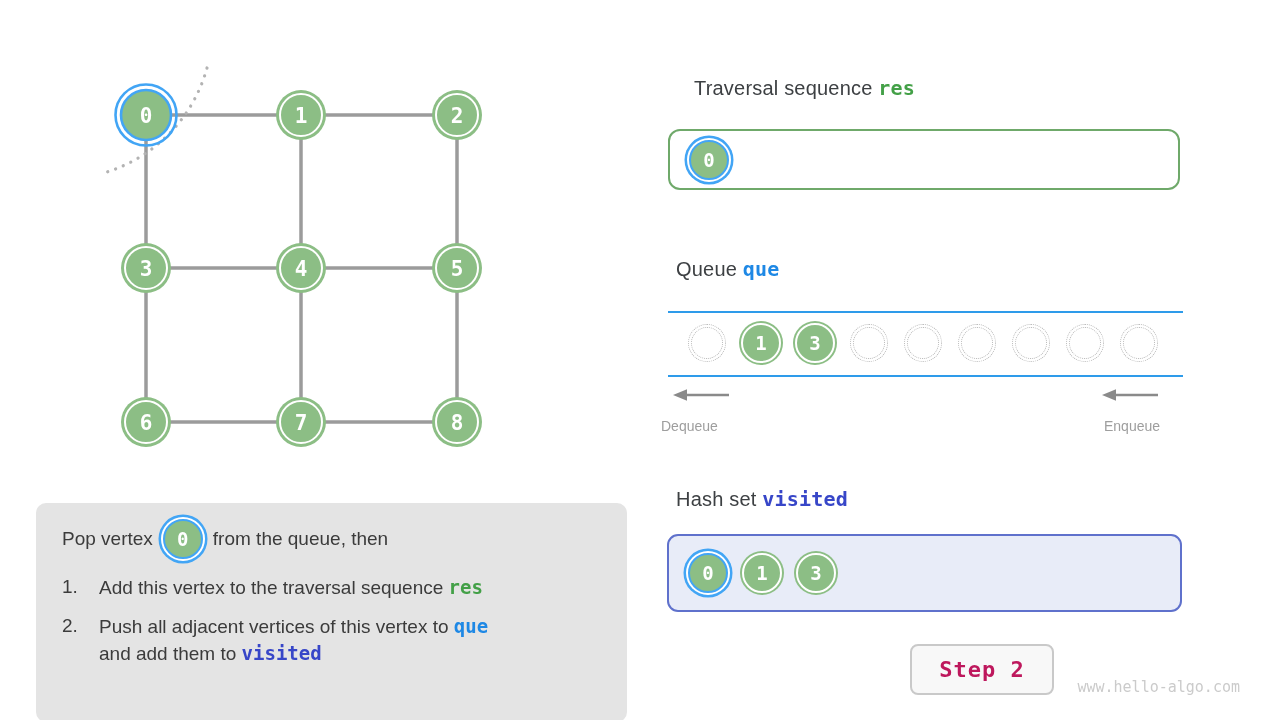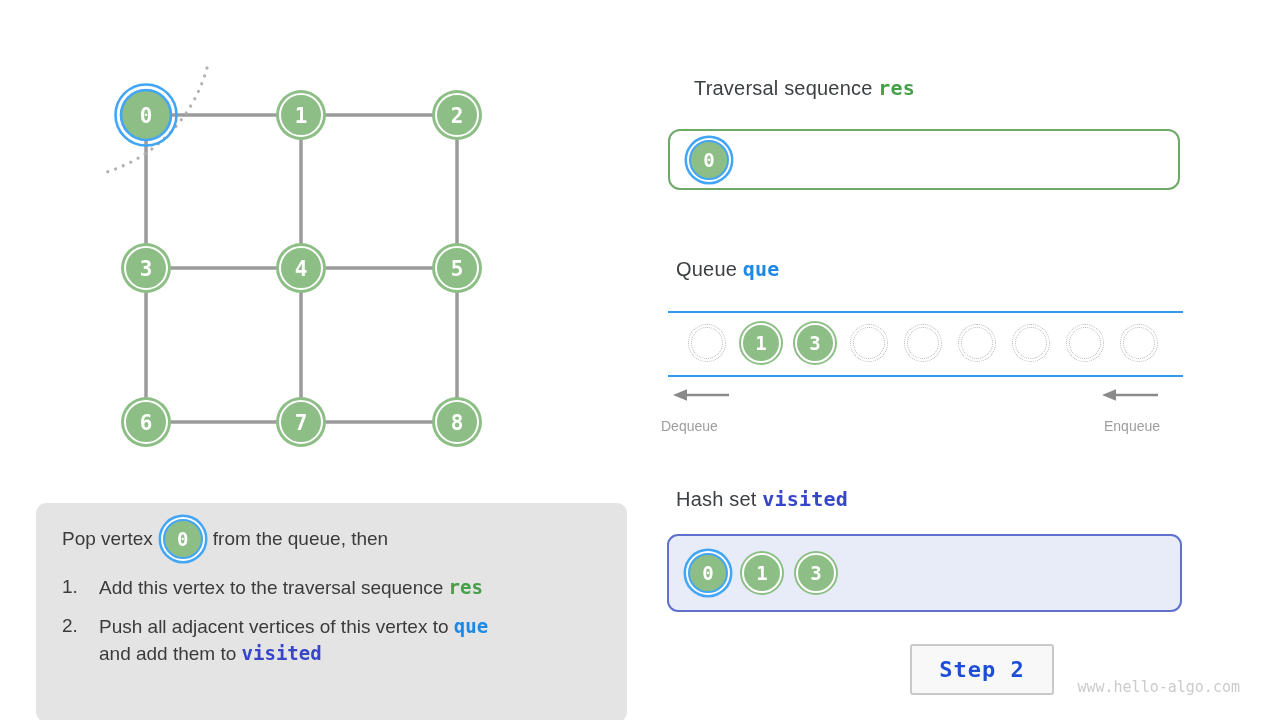--- a/index.html
+++ b/index.html
@@ -41,22 +41,22 @@
   
   .explain{position:absolute;left:36px;top:503px;width:591px;height:219px;background:#e4e4e4;border-radius:10px;
            box-sizing:border-box;padding:13px 24px 0 26px;font-size:19px;color:#3b3b3b;}
   .explain .intro{display:flex;align-items:center;height:46px;}
   .step-row{display:flex;margin-top:12px;line-height:26px;}
   .step-num{width:37px;flex:none;}
   .step-row .code{font-size:19px;}
 
   
   .step-btn{position:absolute;left:910px;top:644px;width:144px;height:51px;background:#f8f8f8;border:2px solid #c9c9c9;
-            border-radius:3px;box-sizing:border-box;display:flex;align-items:center;justify-content:center;
-            font-family:"DejaVu Sans Mono","Liberation Mono",monospace;font-weight:bold;font-size:22px;color:#1d4ed8;
+            border-radius:8px;box-sizing:border-box;display:flex;align-items:center;justify-content:center;
+            font-family:"DejaVu Sans Mono","Liberation Mono",monospace;font-weight:bold;font-size:22px;color:#be185d;
             letter-spacing:1px;cursor:pointer;}
   .watermark{position:absolute;right:40px;top:678px;font-family:"DejaVu Sans Mono","Liberation Mono",monospace;
              font-size:15px;color:#cbcbcb;text-align:center;}
 
   
   .graph-svg{position:absolute;left:0;top:0;}
   .v-label{font-family:"DejaVu Sans Mono","Liberation Mono",monospace;font-weight:bold;font-size:21px;fill:#ffffff;
            text-anchor:middle;}
 </style>
 </head>

